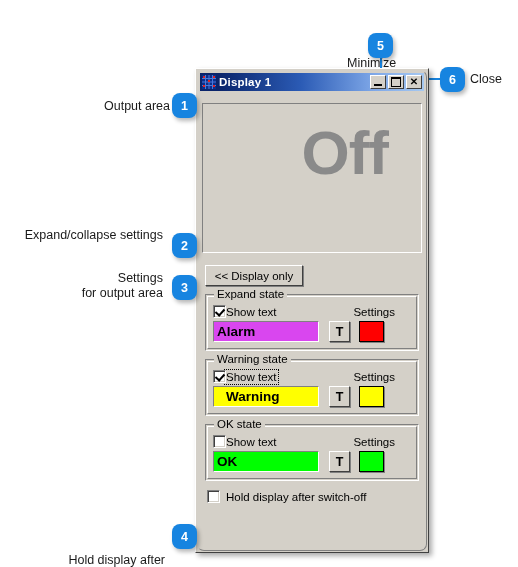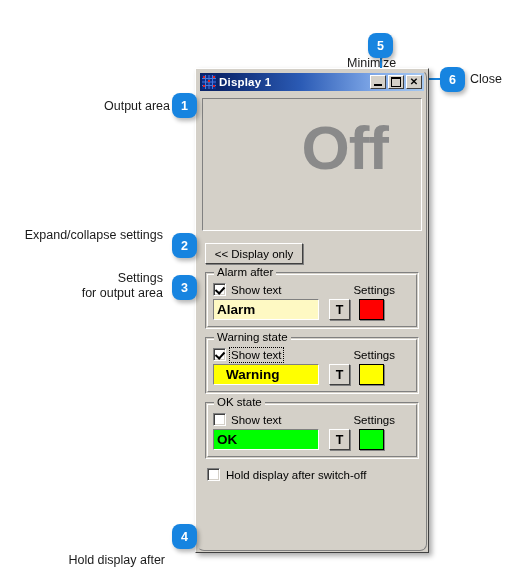--- a/index.html
+++ b/index.html
@@ -134,22 +134,22 @@
     transform: translateX(-50%);
   }
   .win-btn.max .g {
     width: 8px; height: 7px; border: 1px solid #000; border-top-width: 2px;
     background: none; transform: translate(-50%, -50%);
   }
   .win-btn.close .g { font-weight: bold; font-size: 10px; }
 
   
   .output-area {
-    margin: 7px 2px 0 2px;
-    height: 133px;
+    margin: 12px 2px 0 2px;
+    height: 150px;
     background: #d4d0c8;
     border-top: 1px solid #808080;
     border-left: 1px solid #808080;
     border-right: 1px solid #ffffff;
     border-bottom: 1px solid #ffffff;
     box-sizing: border-box;
     position: relative;
   }
   .output-text {
     position: absolute;
@@ -215,21 +215,21 @@
   }
 
   .row {
     display: flex;
     align-items: center;
     position: relative;
     z-index: 2;
   }
   .row.top { justify-content: flex-start; }
 
-  .chk-wrap { display: flex; align-items: center; gap: 5px; cursor: default; }
+  .chk-wrap { display: flex; align-items: center; cursor: default; }
   .chk {
     width: 13px;
     height: 13px;
     background: #ffffff;
     border-top: 1px solid #808080;
     border-left: 1px solid #808080;
     border-right: 1px solid #ffffff;
     border-bottom: 1px solid #ffffff;
     box-shadow: inset 1px 1px 0 #404040, inset -1px -1px 0 #d4d0c8;
     box-sizing: border-box;
@@ -388,30 +388,30 @@
       </div>
     </div>
 
     <div class="output-area">
       <div class="output-text">Off</div>
     </div>
 
     <div class="toggle-btn">&lt;&lt; Display only</div>
 
     <div class="groupbox">
-      <div class="group-title">Alarm after</div>
+      <div class="group-title">Expand state</div>
       <div class="row top">
         <div class="chk-wrap">
           <span class="chk checked"></span>
           <span class="chk-label">Show text</span>
         </div>
         <div class="settings-label">Settings</div>
       </div>
       <div class="preview-row">
-        <div class="preview-field" style="background:#fef9c3;">Alarm</div>
+        <div class="preview-field" style="background:#d946ef;">Alarm</div>
         <div class="tbtn">T</div>
         <div class="swatch" style="background:#ff0000;"></div>
       </div>
     </div>
 
     <div class="groupbox">
       <div class="group-title">Warning state</div>
       <div class="row top">
         <div class="chk-wrap">
           <span class="chk checked"></span>

